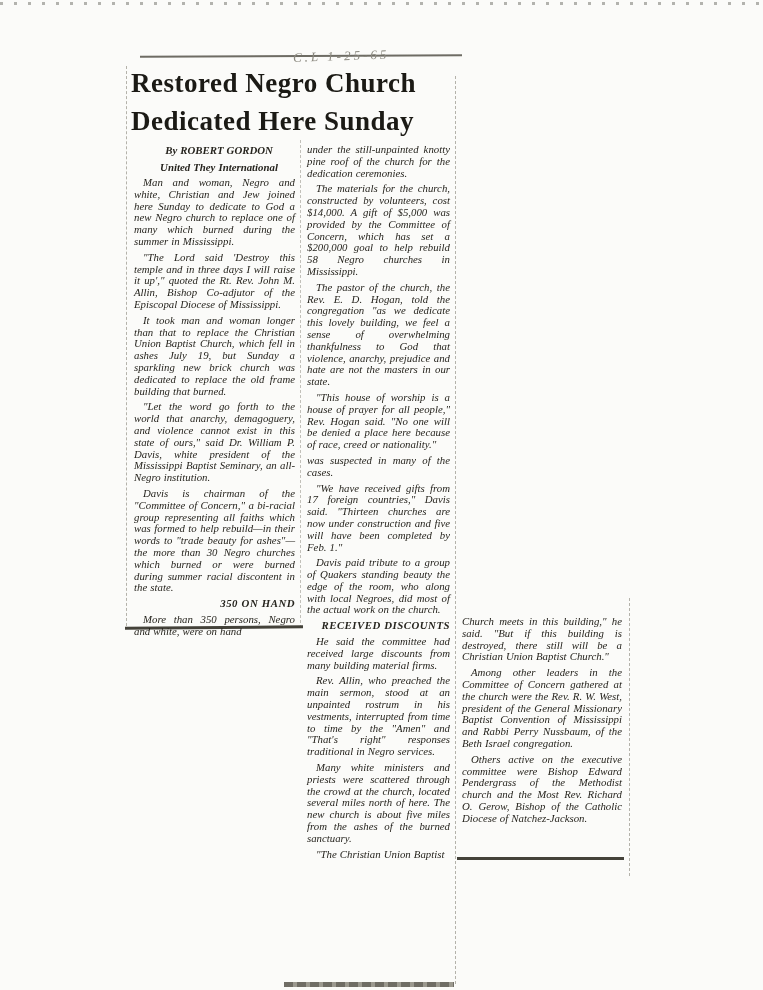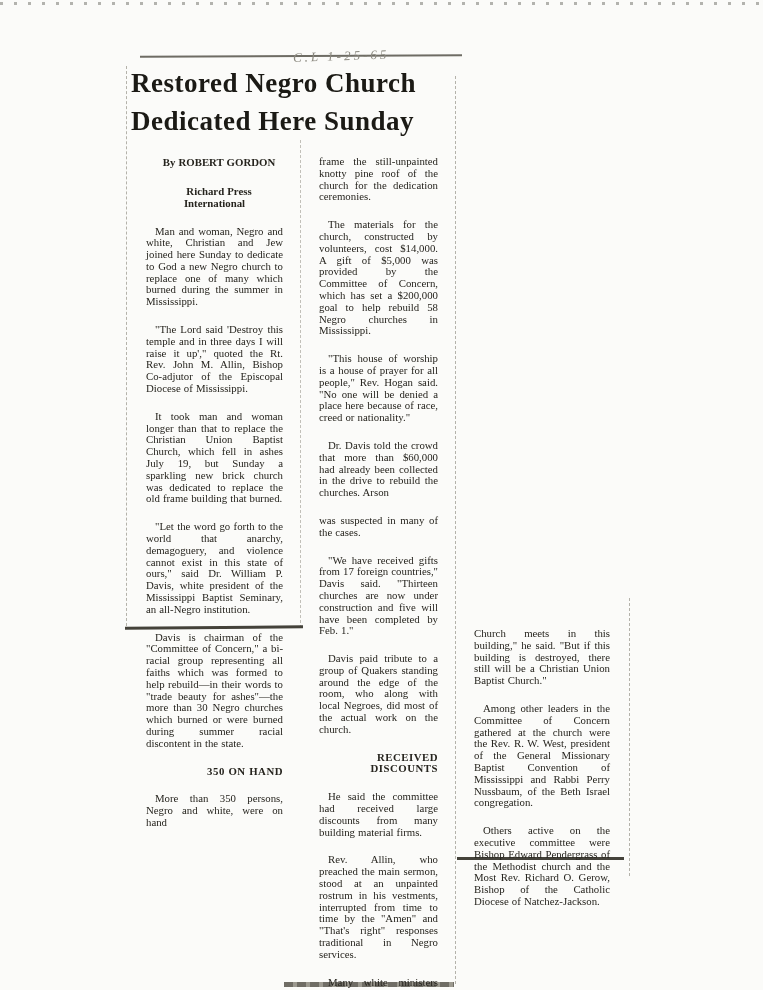--- a/index.html
+++ b/index.html
@@ -46,21 +46,21 @@
     opacity:.85;
   }
   .col{
     position:absolute; top:140px;
     font-size:10.8px; line-height:11.8px; text-align:justify;
     word-spacing:.4px;
   }
   .col1{ left:130px; width:169px; }
   .col2{ left:303px; width:151px; }
   .col3{ left:458px; top:612px; width:168px; }
-  .col p{ margin:16px; text-indent:9px; }
+  .col p{ margin:4px; text-indent:9px;font-style:italic; }
   .col p.noindent{ text-indent:0; }
   .byline{ text-align:center; font-weight:bold; text-indent:0; line-height:12.5px; }
   .byline-agency{ text-align:center; font-weight:bold; text-indent:0; line-height:12.5px; margin-bottom:2px; }
   .subhead{ text-align:right; font-weight:bold; text-indent:0; margin:2px 0 1px 0; letter-spacing:.5px; }
   .gap-above{ margin-top:13px; }
 </style>
 </head>
 <body>
 
 <div class="page">
@@ -78,38 +78,38 @@
   <div class="vrule vrule-col1-left"></div>
   <div class="vrule vrule-col1-col2"></div>
   <div class="vrule vrule-col2-col3"></div>
   <div class="vrule vrule-col3-right"></div>
   <div class="hrule-col1-bottom"></div>
   <div class="hrule-col3-bottom"></div>
   <div class="smudge-col2-bottom"></div>
 
   <div class="col col1">
     <p class="byline">By ROBERT GORDON</p>
-    <p class="byline-agency">Richard Press International</p>
+    <p class="byline-agency">United They International</p>
     <p>Man and woman, Negro and white, Christian and Jew joined here Sunday to dedicate to God a new Negro church to replace one of many which burned during the summer in Mississippi.</p>
     <p>"The Lord said 'Destroy this temple and in three days I will raise it up'," quoted the Rt. Rev. John M. Allin, Bishop Co-adjutor of the Episcopal Diocese of Mississippi.</p>
     <p>It took man and woman longer than that to replace the Christian Union Baptist Church, which fell in ashes July 19, but Sunday a sparkling new brick church was dedicated to replace the old frame building that burned.</p>
     <p>"Let the word go forth to the world that anarchy, demagoguery, and violence cannot exist in this state of ours," said Dr. William P. Davis, white president of the Mississippi Baptist Seminary, an all-Negro institution.</p>
     <p>Davis is chairman of the "Committee of Concern," a bi-racial group representing all faiths which was formed to help rebuild—in their words to "trade beauty for ashes"—the more than 30 Negro churches which burned or were burned during summer racial discontent in the state.</p>
     <p class="subhead">350 ON HAND</p>
     <p>More than 350 persons, Negro and white, were on hand</p>
   </div>
 
   <div class="col col2">
-    <p class="noindent">frame the still-unpainted knotty pine roof of the church for the dedication ceremonies.</p>
+    <p class="noindent">under the still-unpainted knotty pine roof of the church for the dedication ceremonies.</p>
     <p>The materials for the church, constructed by volunteers, cost $14,000. A gift of $5,000 was provided by the Committee of Concern, which has set a $200,000 goal to help rebuild 58 Negro churches in Mississippi.</p>
+    <p>The pastor of the church, the Rev. E. D. Hogan, told the congregation "as we dedicate this lovely building, we feel a sense of overwhelming thankfulness to God that violence, anarchy, prejudice and hate are not the masters in our state.</p>
     <p>"This house of worship is a house of prayer for all people," Rev. Hogan said. "No one will be denied a place here because of race, creed or nationality."</p>
-    <p>Dr. Davis told the crowd that more than $60,000 had already been collected in the drive to rebuild the churches. Arson</p>
     <p class="noindent gap-above">was suspected in many of the cases.</p>
     <p>"We have received gifts from 17 foreign countries," Davis said. "Thirteen churches are now under construction and five will have been completed by Feb. 1."</p>
-    <p>Davis paid tribute to a group of Quakers standing around the edge of the room, who along with local Negroes, did most of the actual work on the church.</p>
+    <p>Davis paid tribute to a group of Quakers standing beauty the edge of the room, who along with local Negroes, did most of the actual work on the church.</p>
     <p class="subhead">RECEIVED DISCOUNTS</p>
     <p>He said the committee had received large discounts from many building material firms.</p>
     <p>Rev. Allin, who preached the main sermon, stood at an unpainted rostrum in his vestments, interrupted from time to time by the "Amen" and "That's right" responses traditional in Negro services.</p>
     <p>Many white ministers and priests were scattered through the crowd at the church, located several miles north of here. The new church is about five miles from the ashes of the burned sanctuary.</p>
     <p>"The Christian Union Baptist</p>
   </div>
 
   <div class="col col3">
     <p class="noindent">Church meets in this building," he said. "But if this building is destroyed, there still will be a Christian Union Baptist Church."</p>
     <p>Among other leaders in the Committee of Concern gathered at the church were the Rev. R. W. West, president of the General Missionary Baptist Convention of Mississippi and Rabbi Perry Nussbaum, of the Beth Israel congregation.</p>

